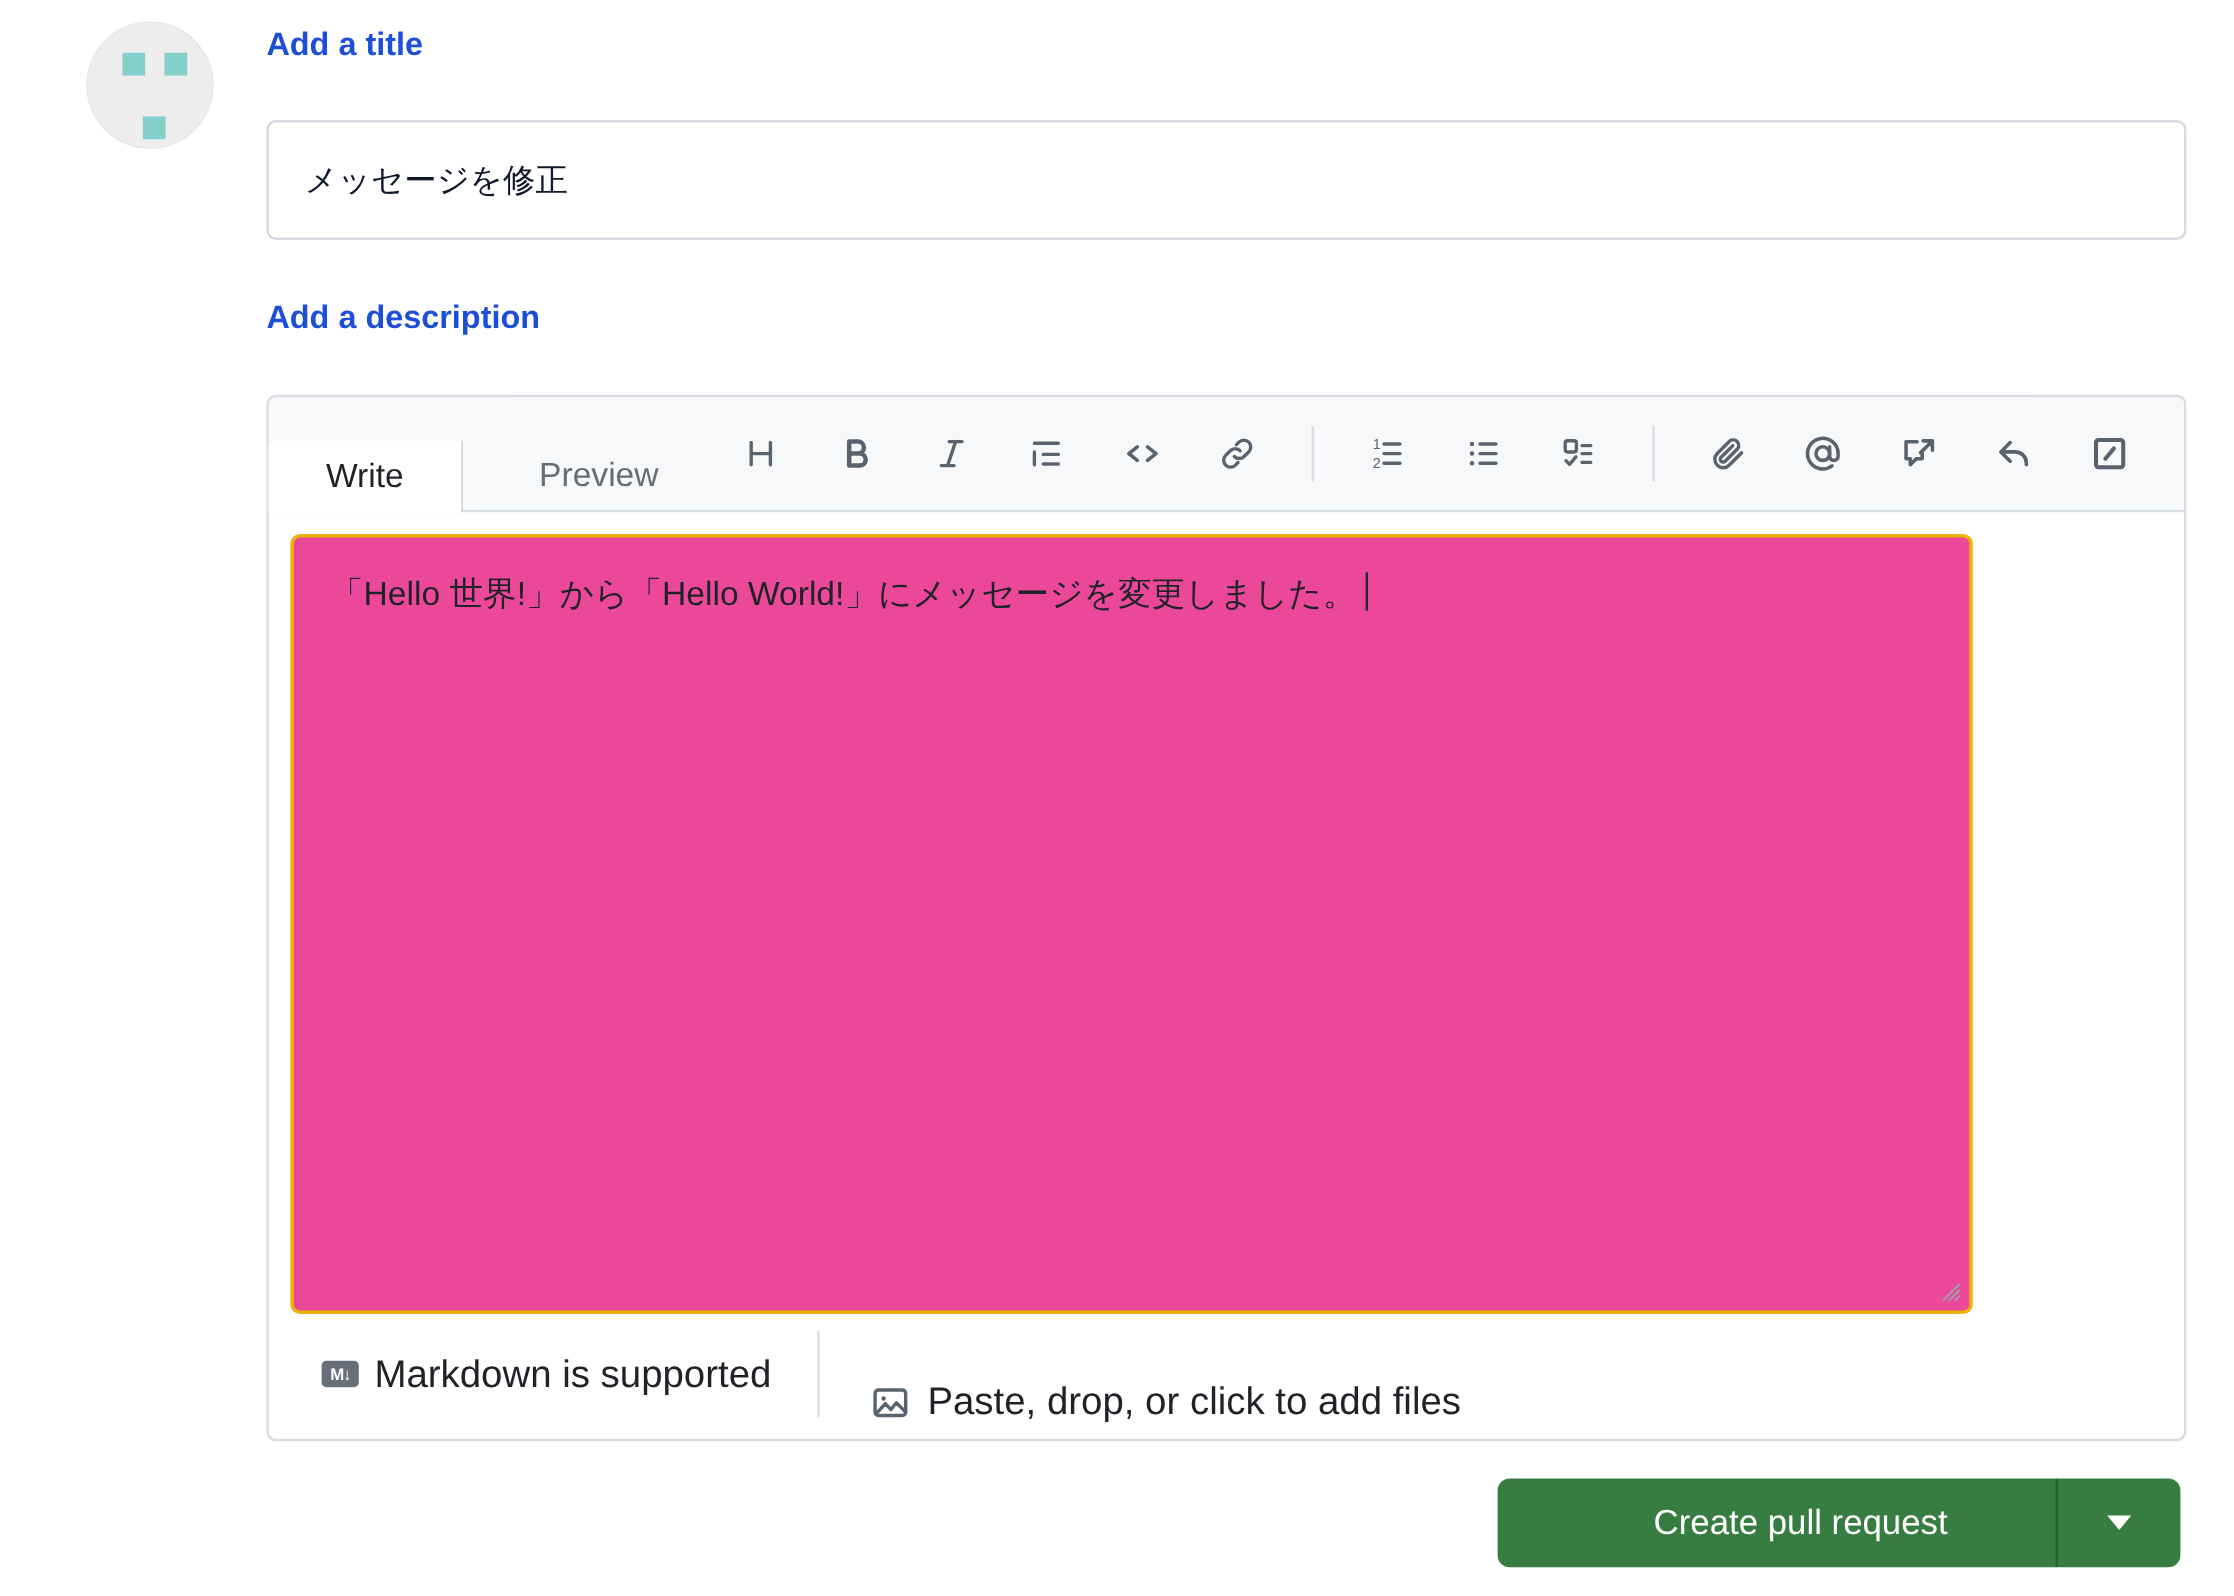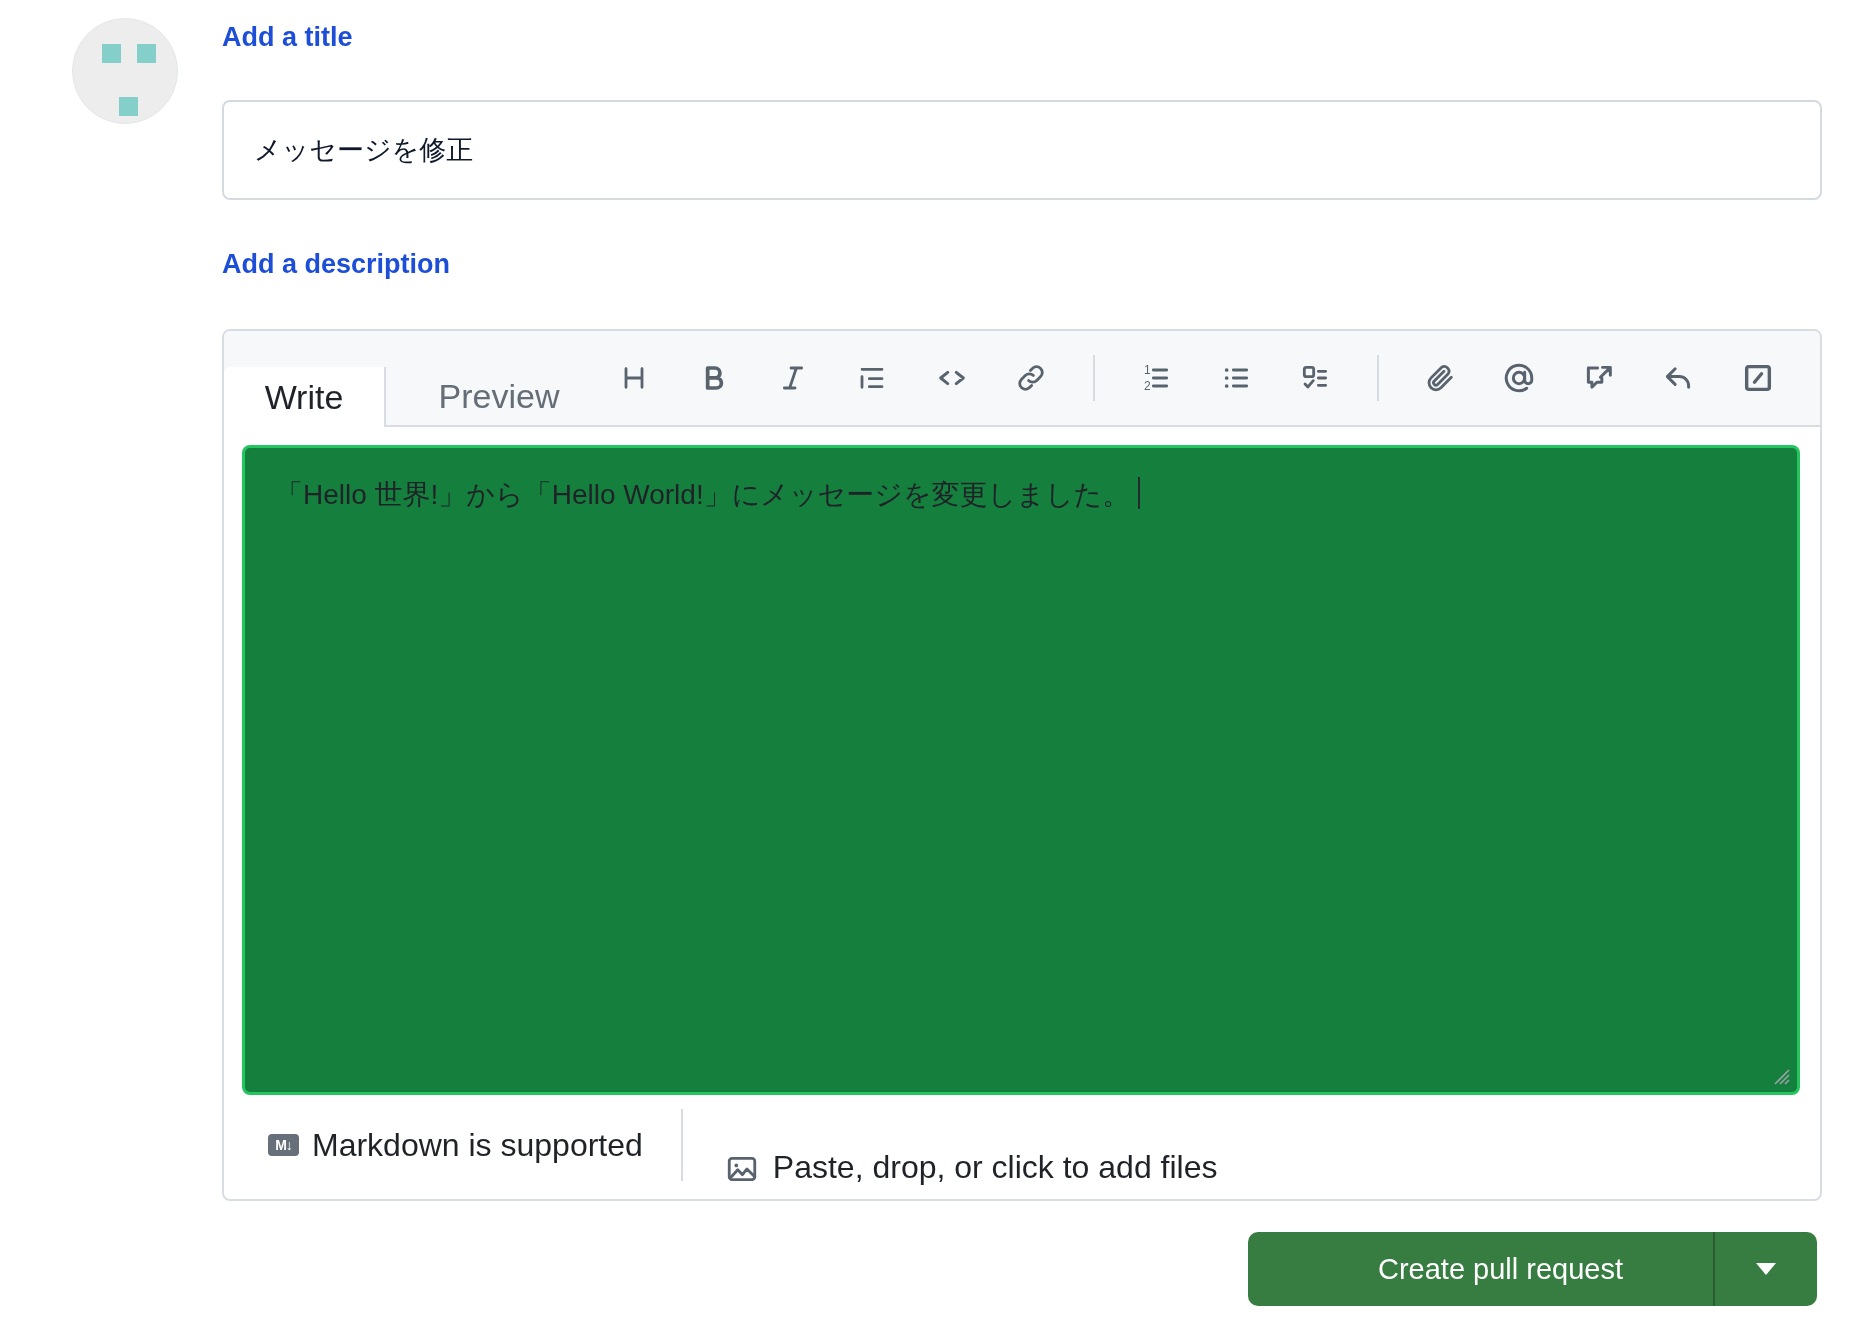--- a/index.html
+++ b/index.html
@@ -26,37 +26,37 @@
     padding:0 30px; outline:none; background:#fff;
     font-family:"Liberation Sans","DejaVu Sans",sans-serif; }
 
   
   .editor { position:absolute; left:0; top:329px; width:1600px; height:872px;
     border:2px solid #d8dde3; border-radius:8px; background:#fff; }
 
   .editor-header { display:flex; align-items:stretch; height:96px; background:#f6f8fa;
     border-bottom:2px solid #d8dde3; border-radius:6px 6px 0 0; }
   .tab { width:162px; display:flex; align-items:center; justify-content:center;
-    font-size:34px; cursor:pointer;margin-top:36px; }
+    font-size:28px; cursor:pointer;margin-top:36px; }
   .tab-write { background:#fff; border-right:2px solid #d8dde3; border-radius:6px 0 0 0;
     margin-bottom:-2px; color:#1f2328; z-index:2; }
   .tab-preview { color:#656d76; width:178px;padding-left:48px; }
 
   .toolbar { flex:1; display:flex; align-items:center; justify-content:space-between;
     padding:0 44px 0 52px; }
   .tb-btn { width:36px; height:36px; display:flex; align-items:center; justify-content:center;
     cursor:pointer; }
   .tb-btn svg { stroke:#59636e; fill:none; stroke-width:2.1; stroke-linecap:round; stroke-linejoin:round; }
   .tb-btn svg .fill { fill:#59636e; stroke:none; }
   .tb-sep { width:2px; height:46px; background:#d7dce2; }
 
   
   .editor-body { padding:18px 20px 0 18px; }
-  .textarea { position:relative; width:1558px; height:650px; border:3px solid #22c55e;
-    border-radius:8px; background:#15803d; padding:26px 30px; font-size:28px; color:#1f2328;
+  .textarea { position:relative; width:1402px; height:650px; border:3px solid #eab308;
+    border-radius:8px; background:#ec4899; padding:26px 30px; font-size:28px; color:#1f2328;
     line-height:1.5; cursor:text; }
   .caret { display:inline-block; width:2px; height:32px; background:#24292f;
     vertical-align:-5px; margin-left:8px; }
   .resize-handle { position:absolute; right:5px; bottom:5px; }
 
   
   .editor-footer { display:flex; align-items:center; height:100px; padding-left:26px; }
   .md-note { display:flex; align-items:center; gap:13px; cursor:pointer; }
   .md-badge { width:31px; height:22px; border-radius:4px; background:#67707a; color:#fff;
     font-size:14px; font-weight:700; display:flex; align-items:center; justify-content:center;

